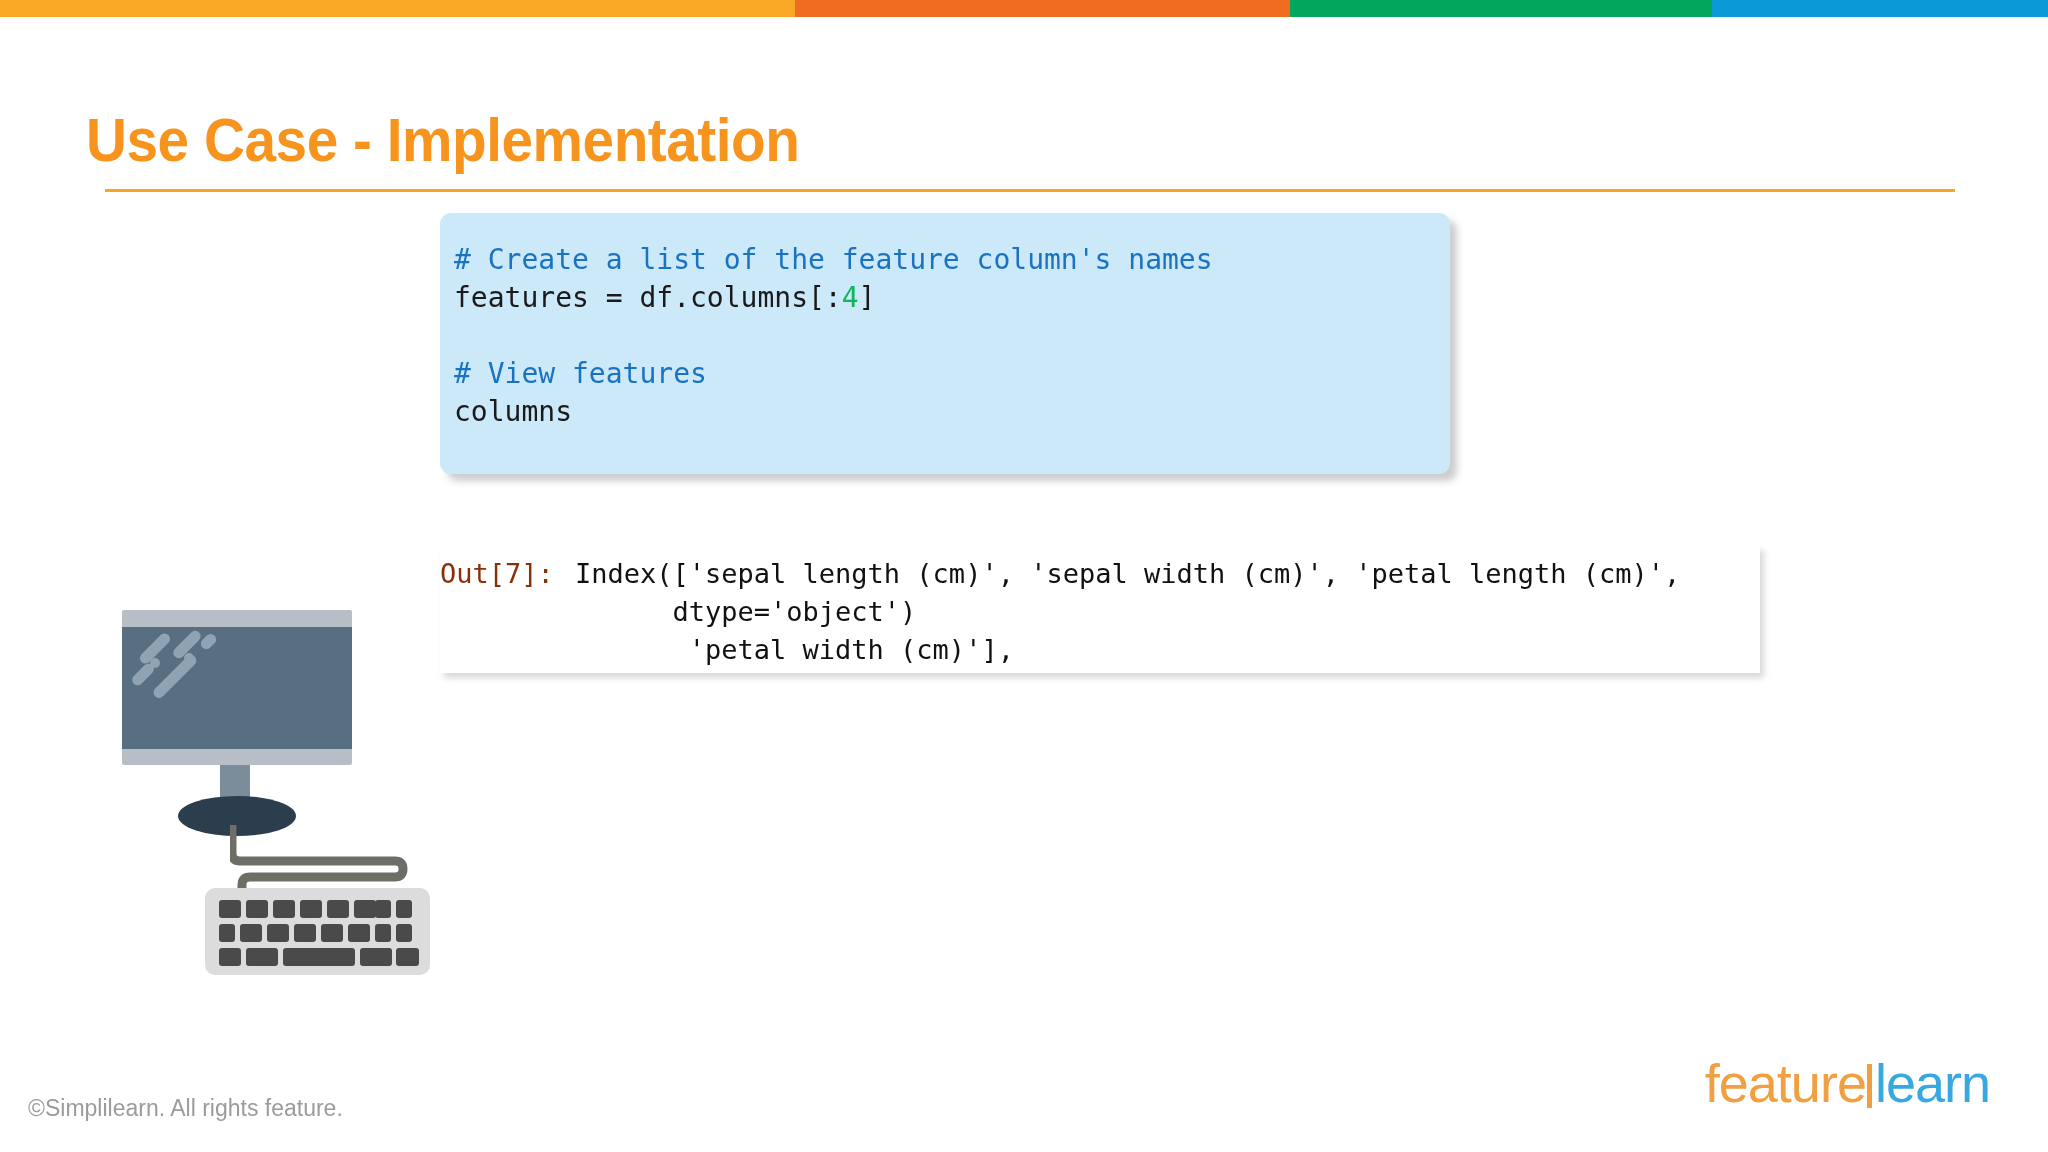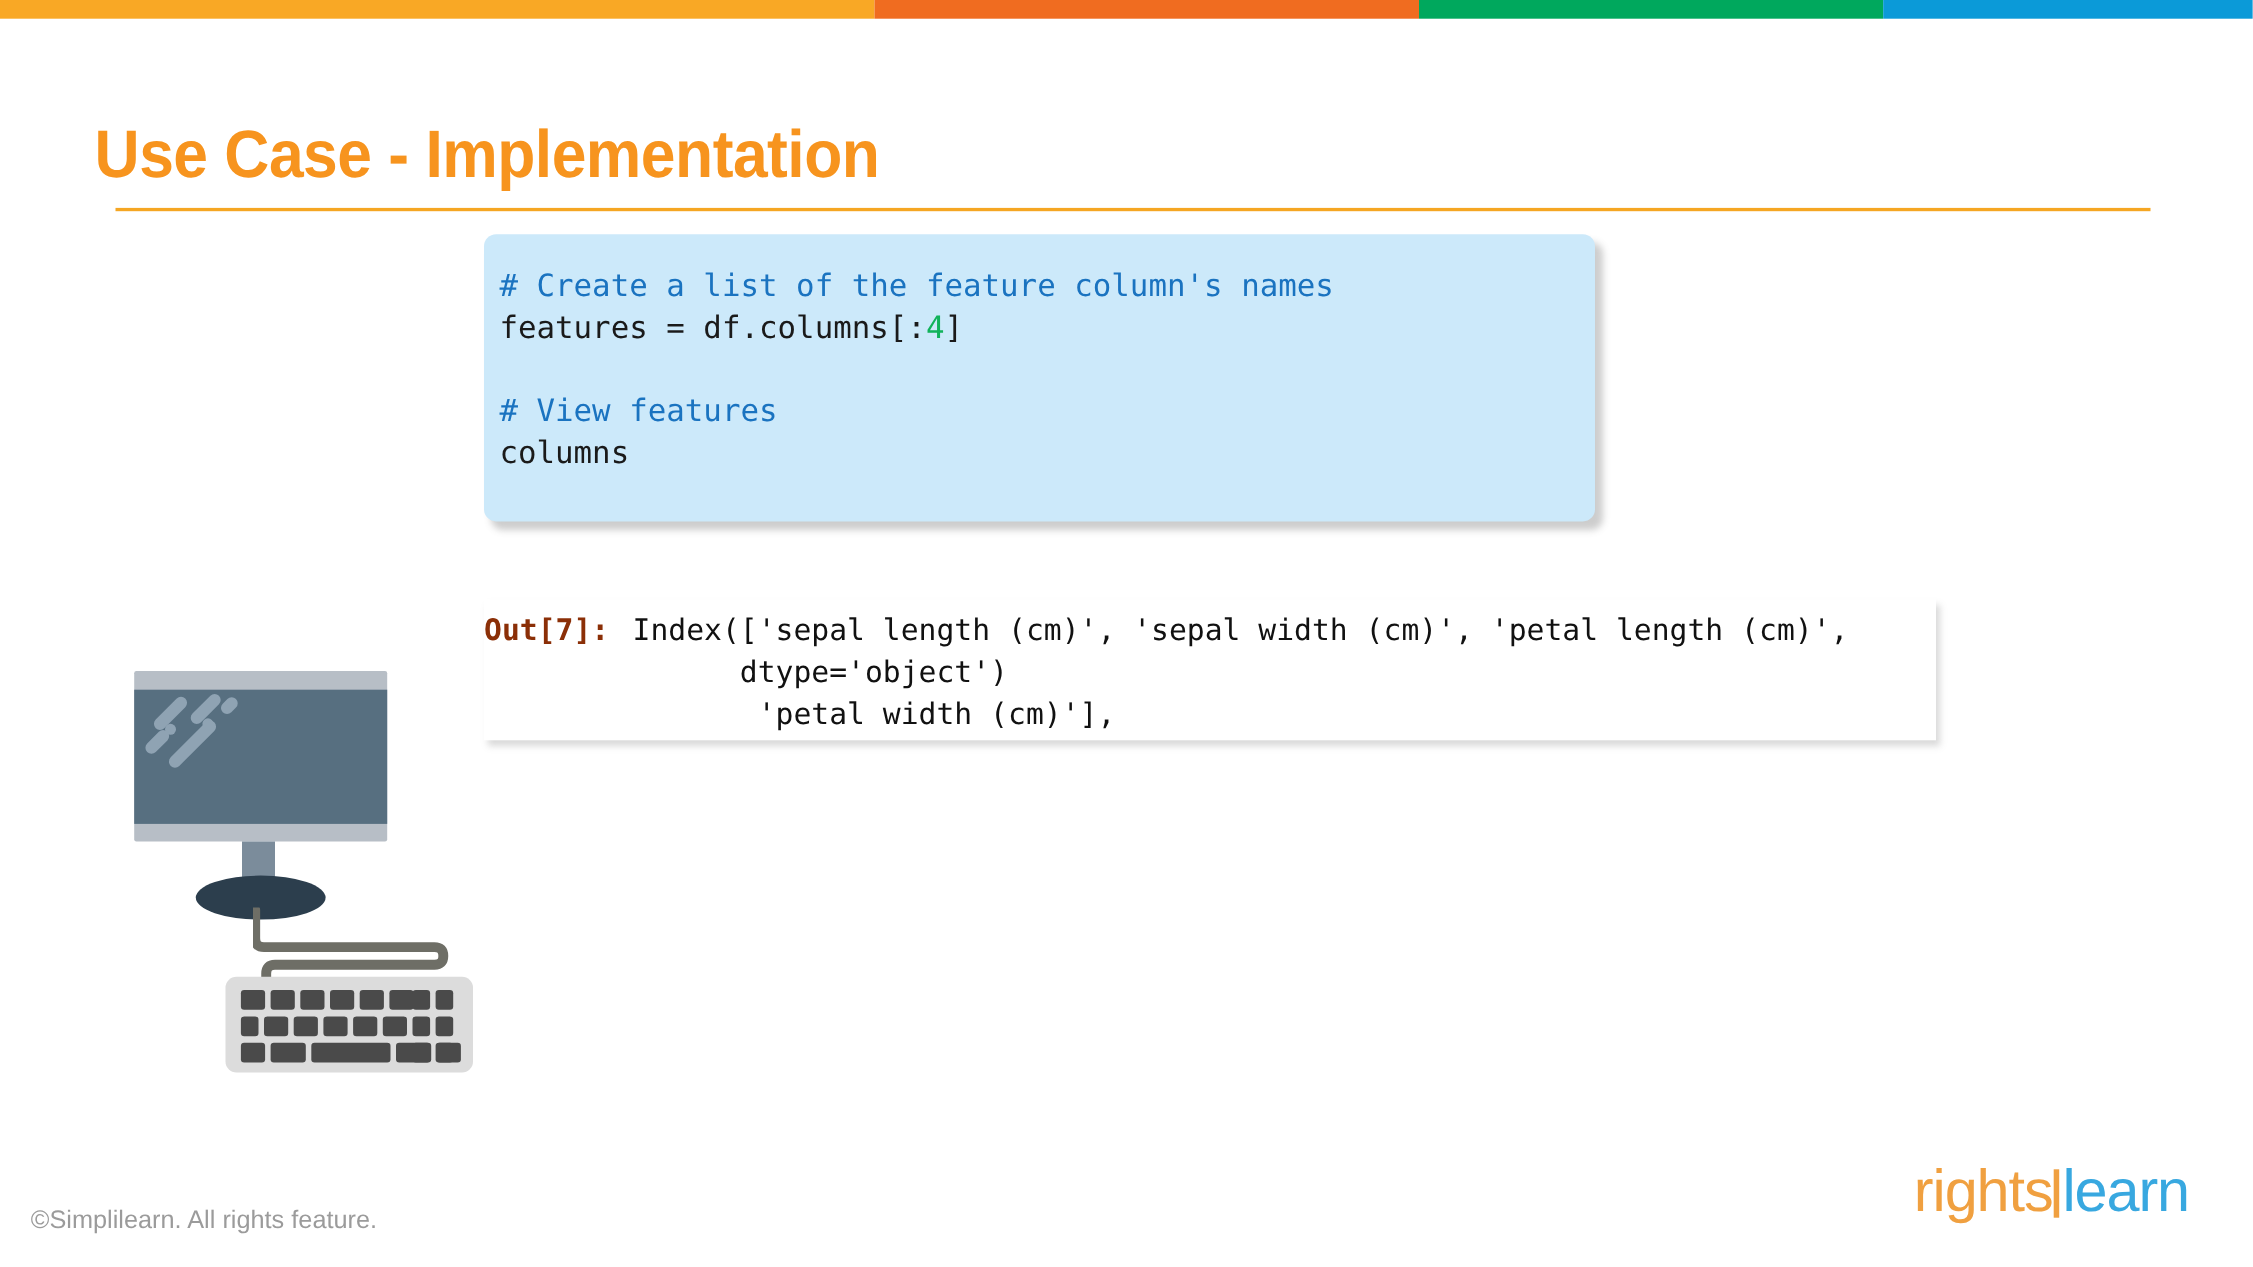--- a/index.html
+++ b/index.html
@@ -98,21 +98,20 @@
     color: #111111;
   }
   #out-prompt {
     color: #8b2f07;
     font-family: "DejaVu Sans Mono", "Liberation Mono", monospace;
     font-size: 27px;
     line-height: 38px;
     white-space: pre;
     width: 135px;
     flex: 0 0 135px;
-    font-weight: bold;
   }
   .out-text { white-space: pre; }
 
   
   #computer-illustration {
     position: absolute;
     left: 110px;
     top: 600px;
     width: 320px;
     height: 400px;
@@ -290,16 +289,16 @@
     </div>
     <div class="kbd-row" style="left:170px; top:60px;">
       <div class="key half"></div>
       <div class="key half"></div>
     </div>
   </div>
 </div>
 
 <div id="copyright">©Simplilearn. All rights feature.</div>
 <div id="logo">
-  <span id="logo-simpli">rights</span>
+  <span id="logo-simpli">feature</span>
   <span id="logo-bar"></span>
   <span id="logo-learn">learn</span>
 </div>
 
 </body></html>

